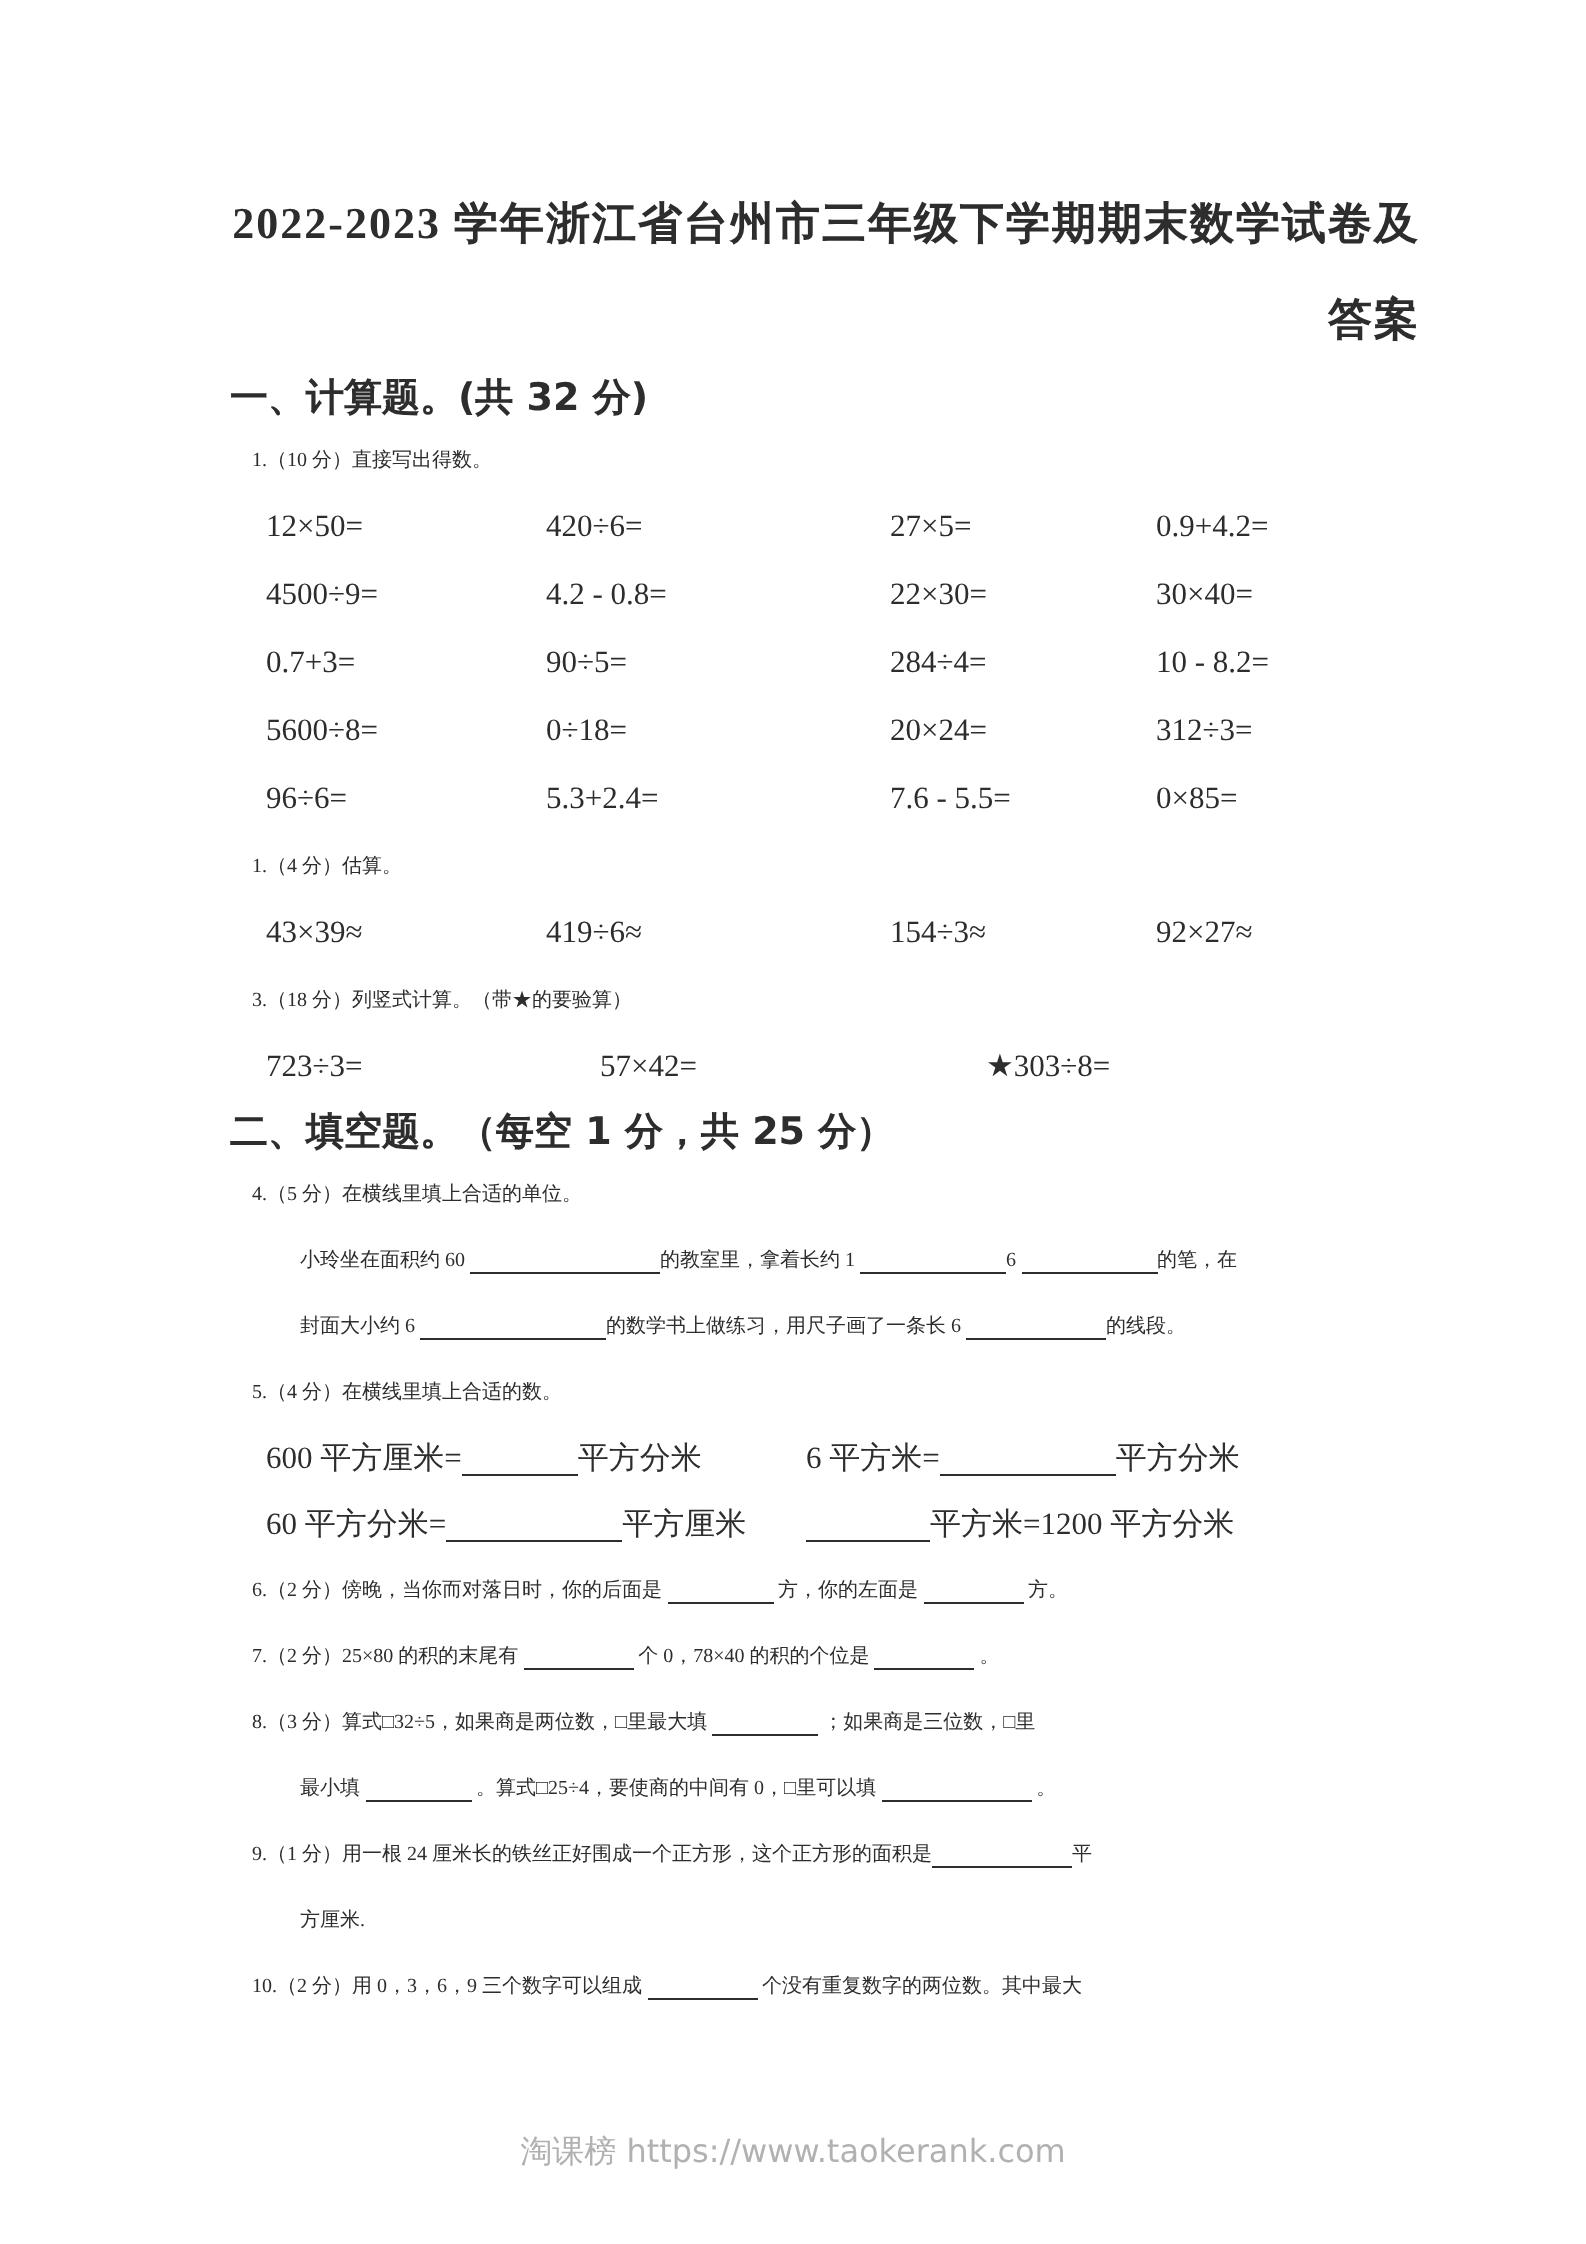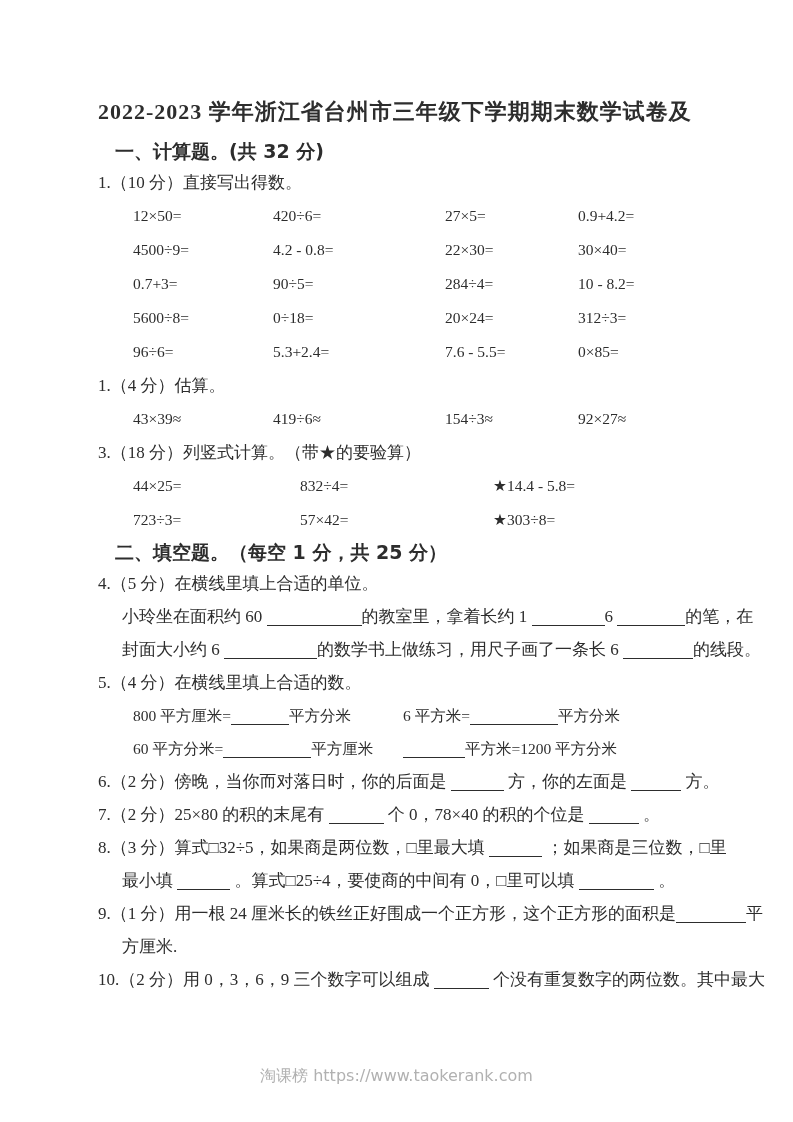--- a/index.html
+++ b/index.html
@@ -7,27 +7,27 @@
     position:relative;
     width:793px;height:1122px;
     margin:0 auto;
     background:#ffffff;
     overflow:hidden;
     font-family:"Liberation Serif","DejaVu Serif",serif;
     color:#2d2d2d;
   }
   .content{position:absolute;left:98px;top:88px;width:612px;}
   .title{font-weight:bold;font-size:22px;}
-  .title div{height:48px;line-height:48px;text-align:left;letter-spacing:1px;}
+  .title div{height:48px;line-height:48px;text-align:right;letter-spacing:1px;}
   .sec-heading{
     font-family:"DejaVu Sans","Liberation Sans",sans-serif;
     font-weight:bold;font-size:19px;
     height:30px;line-height:30px;padding-left:17px;
   }
-  .qline{height:33px;line-height:33px;white-space:nowrap;font-size:17px;}
+  .qline{height:33px;line-height:33px;white-space:nowrap;font-size:10px;margin-left:28px;}
   .indent{padding-left:24px;}
   .calc-grid{padding-left:35px;font-size:15.5px;}
   .calc-grid .row{display:flex;height:34px;line-height:34px;white-space:nowrap;}
   .cols4 .cell:nth-child(1){width:140px;}
   .cols4 .cell:nth-child(2){width:132px;}
   .cols4 .cell:nth-child(3){width:133px;margin-left:40px;}
   .cols3 .cell:nth-child(1){width:167px;}
   .cols3 .cell:nth-child(2){width:193px;}
   .fill-row{display:flex;padding-left:35px;height:33px;line-height:33px;font-size:15.5px;white-space:nowrap;}
   .fcell.c1{width:270px;}
@@ -40,20 +40,21 @@
   }
 </style>
 </head>
 <body>
 
 <div class="page">
   <div class="content">
 
     <div class="title">
       <div>2022-2023 学年浙江省台州市三年级下学期期末数学试卷及</div>
+      <div>答案</div>
     </div>
 
     <div class="sec-heading">一、计算题。(共 32 分)</div>
 
     <div class="qline">1.（10 分）直接写出得数。</div>
     <div class="calc-grid cols4">
         <div class="row">
           <span class="cell">12×50=</span>
           <span class="cell">420÷6=</span>
           <span class="cell">27×5=</span>
@@ -91,40 +92,35 @@
           <span class="cell">43×39≈</span>
           <span class="cell">419÷6≈</span>
           <span class="cell">154÷3≈</span>
           <span class="cell">92×27≈</span>
         </div>
       </div>
 
     <div class="qline">3.（18 分）列竖式计算。（带★的要验算）</div>
     <div class="calc-grid cols3">
         <div class="row">
-          <span class="cell">44×25=</span>
-          <span class="cell">832÷4=</span>
-          <span class="cell">★14.4 - 5.8=</span>
-        </div>
-        <div class="row">
           <span class="cell">723÷3=</span>
           <span class="cell">57×42=</span>
           <span class="cell">★303÷8=</span>
         </div>
       </div>
 
     <div class="sec-heading">二、填空题。（每空 1 分，共 25 分）</div>
 
     <div class="qline">4.（5 分）在横线里填上合适的单位。</div>
     <div class="qline indent"><span>小玲坐在面积约 60 </span><span class="blank" style="width: 95px;"></span><span>的教室里，拿着长约 1 </span><span class="blank" style="width: 73px;"></span><span>6 </span><span class="blank" style="width: 68px;"></span><span>的笔，在</span></div>
     <div class="qline indent"><span>封面大小约 6 </span><span class="blank" style="width: 93px;"></span><span>的数学书上做练习，用尺子画了一条长 6 </span><span class="blank" style="width: 70px;"></span><span>的线段。</span></div>
 
     <div class="qline">5.（4 分）在横线里填上合适的数。</div>
     <div class="fill-row">
-      <div class="fcell c1"><span>800 平方厘米=</span><span class="blank" style="width: 58px;"></span><span>平方分米</span></div>
+      <div class="fcell c1"><span>600 平方厘米=</span><span class="blank" style="width: 58px;"></span><span>平方分米</span></div>
       <div class="fcell"><span>6 平方米=</span><span class="blank" style="width: 88px;"></span><span>平方分米</span></div>
     </div>
     <div class="fill-row">
       <div class="fcell c1"><span>60 平方分米=</span><span class="blank" style="width: 88px;"></span><span>平方厘米</span></div>
       <div class="fcell"><span class="blank" style="width: 62px;"></span><span>平方米=1200 平方分米</span></div>
     </div>
 
     <div class="qline"><span>6.（2 分）傍晚，当你而对落日时，你的后面是 </span><span class="blank" style="width: 53px;"></span><span> 方，你的左面是 </span><span class="blank" style="width: 50px;"></span><span> 方。</span></div>
     <div class="qline"><span>7.（2 分）25×80 的积的末尾有 </span><span class="blank" style="width: 55px;"></span><span> 个 0，78×40 的积的个位是 </span><span class="blank" style="width: 50px;"></span><span> 。</span></div>
 

